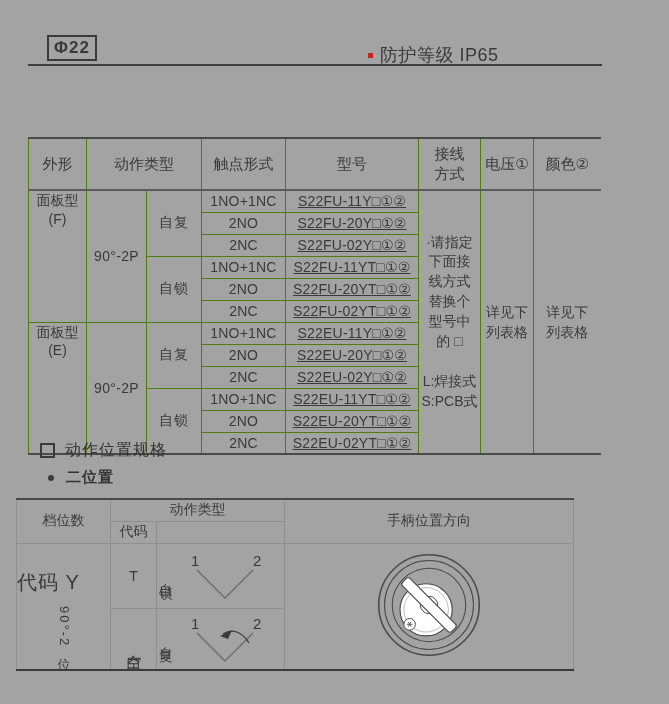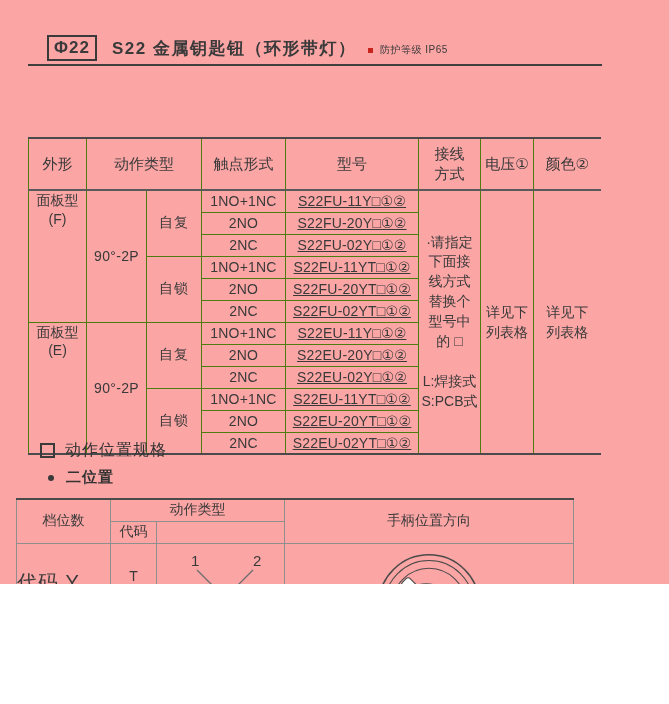--- a/index.html
+++ b/index.html
@@ -1,23 +1,23 @@
 <!DOCTYPE html>
 <html><head>
 <meta charset="utf-8">
 <style>
   html,body{margin:0;padding:0;background:#fff;}
-  .page{position:relative;width:669px;height:584px;background:#fca5a5;overflow:hidden;
+  .page{position:relative;width:669px;height:704px;background:#a3a3a3;overflow:hidden;
         font-family:"Liberation Sans","DejaVu Sans",sans-serif;color:#3a3a3a;}
 
   
   .badge{position:absolute;left:47px;top:35px;border:2px solid #3a3a3a;padding:0 5px;
          font-size:17px;font-weight:bold;height:22px;line-height:22px;letter-spacing:1px;}
   .title{position:absolute;left:112px;top:37px;font-size:17px;font-weight:bold;letter-spacing:1.5px;}
-  .ip{position:absolute;left:368px;top:43px;font-size:10px;letter-spacing:0.5px;display:flex;align-items:center;}
+  .ip{position:absolute;left:368px;top:43px;font-size:18px;letter-spacing:0.5px;display:flex;align-items:center;}
   .bullet-sq{display:inline-block;width:5px;height:5px;background:#c8241e;margin-right:7px;}
   .rule{position:absolute;left:28px;top:64px;width:574px;height:2px;background:#3f3f3f;}
 
   
   table{border-collapse:collapse;table-layout:fixed;}
   .model-table{position:absolute;left:28px;top:93px;width:572px;
                border-top:2px solid #4a4a4a;border-bottom:2px solid #4a4a4a;margin-top:44px;}
   .model-table td,.model-table th{border:1px solid #4d7c0f;padding:0;font-weight:normal;
                font-size:14px;text-align:center;overflow:hidden;}
   .model-table .no-r{border-right:none;}
@@ -70,21 +70,20 @@
   
   .note{position:absolute;left:55px;top:676px;font-size:15.5px;letter-spacing:2px;
         font-family:"Liberation Serif","DejaVu Serif",serif;color:#222;}
 </style>
 </head>
 <body>
 
 <div class="page">
 
   <span class="badge">Φ22</span>
-  <span class="title">S22 金属钥匙钮（环形带灯）</span>
   <span class="ip">
     <span class="bullet-sq"></span>
     <span>防护等级 IP65</span>
   </span>
   <div class="rule"></div>
 
   <table class="model-table">
     <colgroup>
       <col style="width:58px">
         <col style="width:60px">

